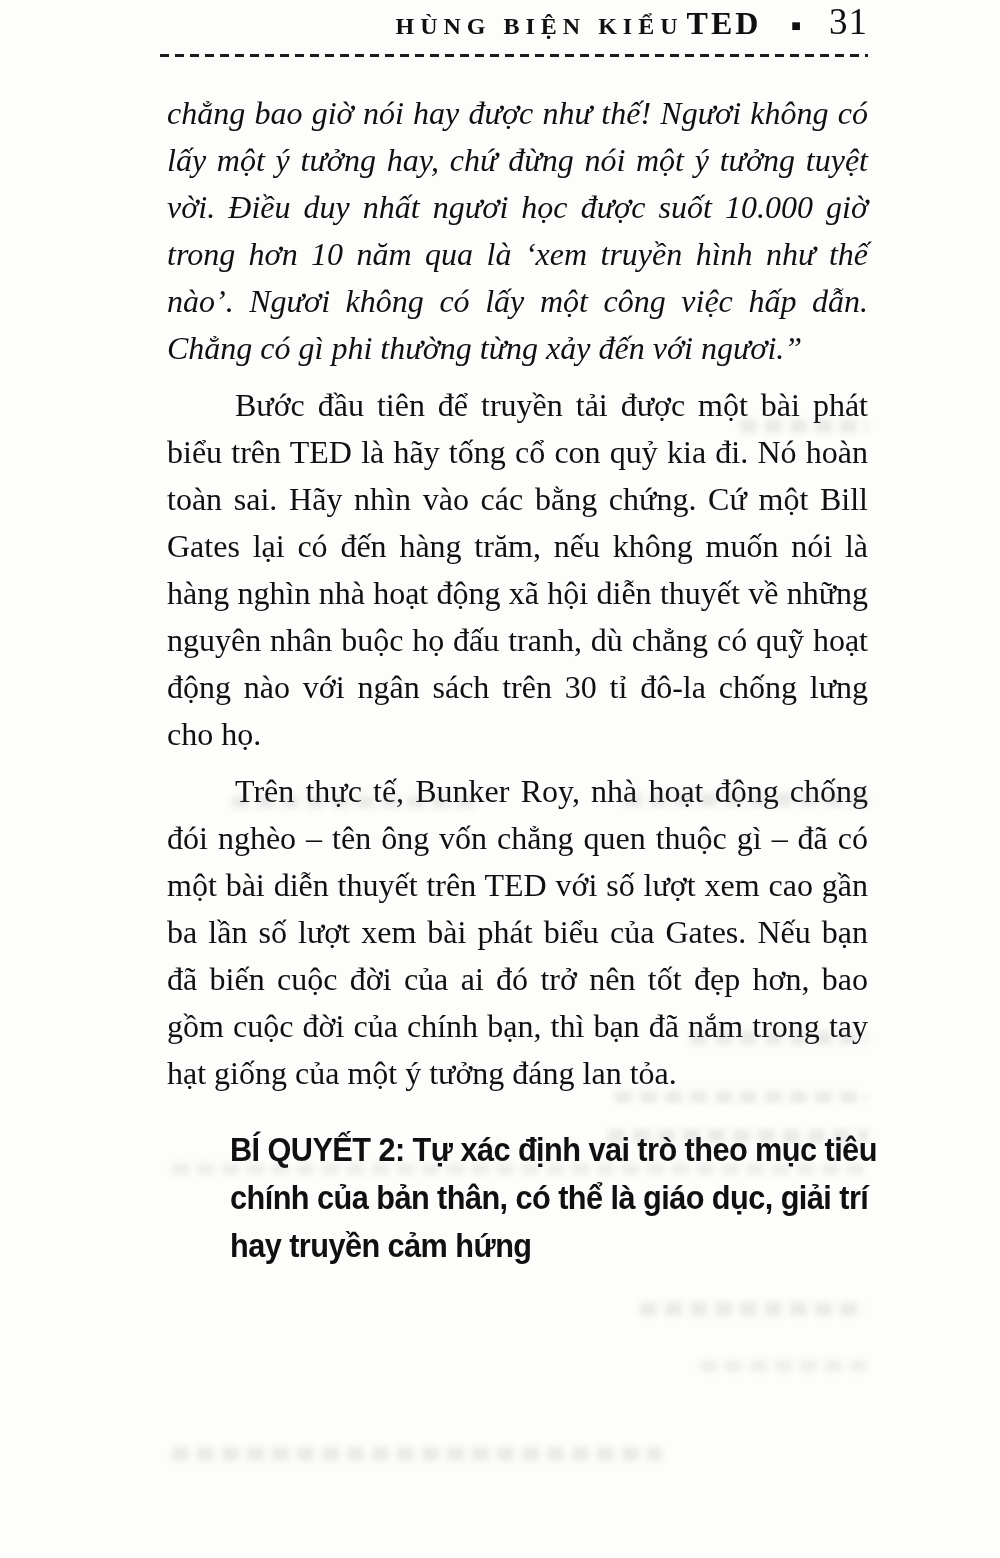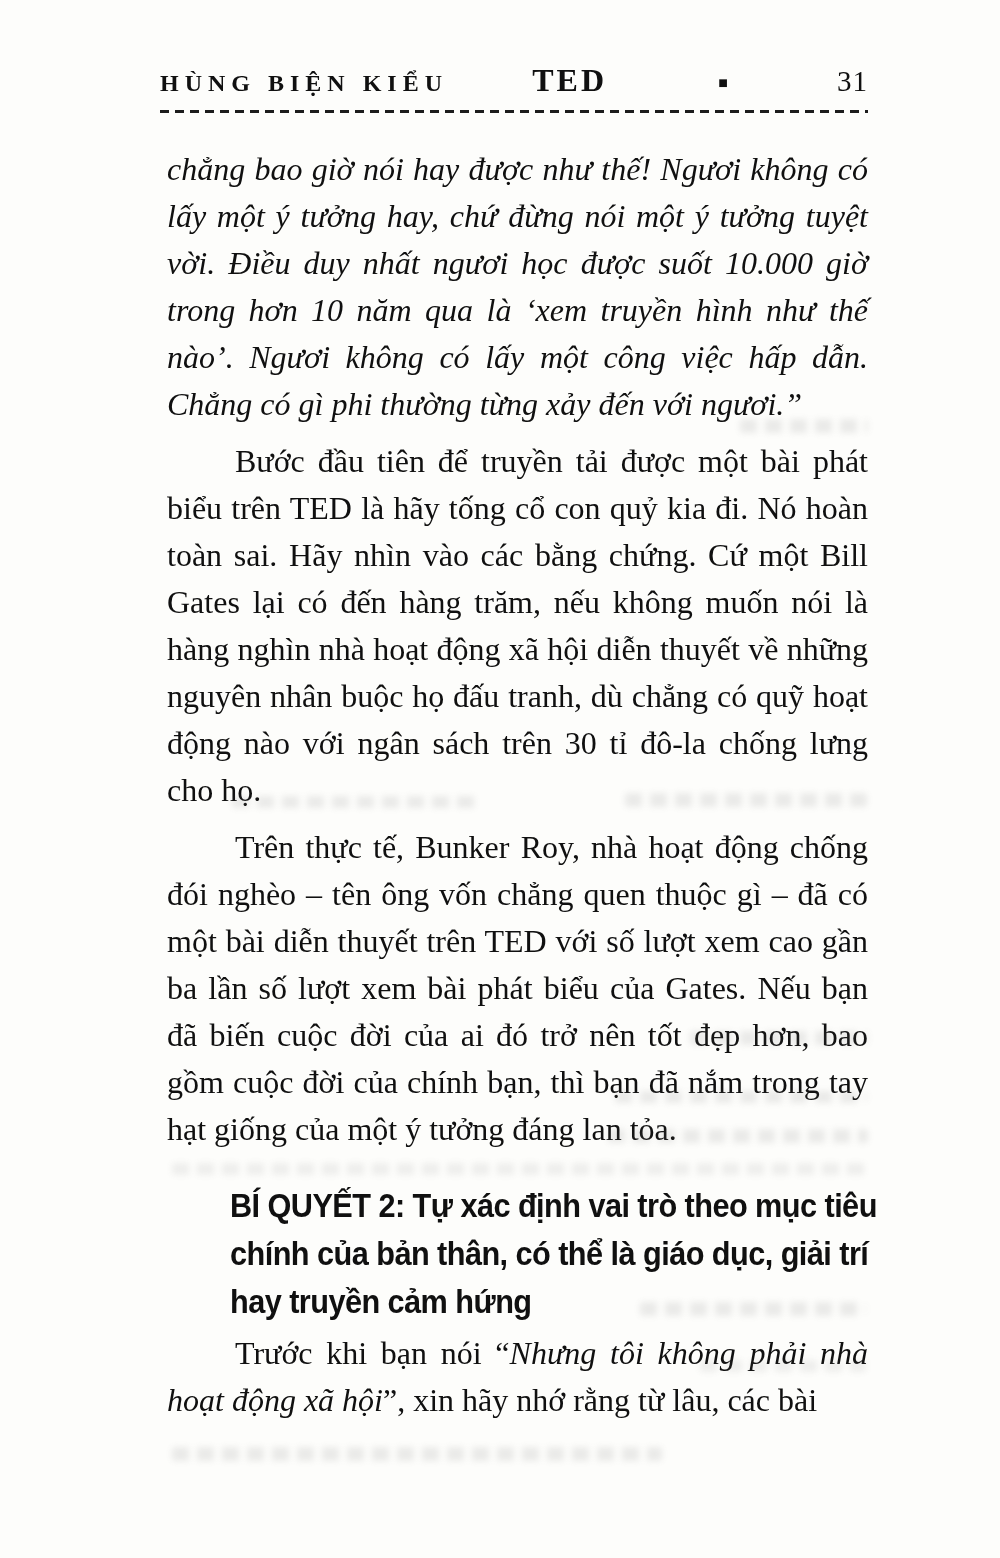--- a/index.html
+++ b/index.html
@@ -10,29 +10,28 @@
     color:#101010;
     overflow:hidden;
     margin:0 auto;
   }
   .text-col{
     position:absolute;
     left:160px;top:0;width:708px;
   }
   
   .running-header{
-    display:flex;justify-content:space-between;align-items:baseline;
-    padding-top:62px;
+    display:flex;justify-content:flex-end;align-items:baseline;
     font-family:"Liberation Serif","DejaVu Serif",serif;
     white-space:nowrap;
   }
   .rh-title{font-size:24px;font-weight:700;letter-spacing:6px;}
   .rh-ted{font-size:32px;font-weight:700;letter-spacing:3px;margin-left:3px;}
   .rh-bullet{font-size:16px;margin-left:30px;position:relative;top:-3px;}
-  .rh-page{font-size:29px;margin-left:28px;letter-spacing:1px;}
+  .rh-page{font-size:37px;margin-left:28px;letter-spacing:1px;}
   
   .dashed-rule{
     height:3px;margin-top:11px;
     background:repeating-linear-gradient(90deg,#1c1c1c 0 9px,transparent 9px 15px);
   }
   
   .content{
     margin-top:33px;
     font-family:"Liberation Serif","DejaVu Serif",serif;
     font-size:32px;line-height:47px;
@@ -92,21 +91,20 @@
       <p class="para indent">Bước đầu tiên để truyền tải được một bài phát biểu trên TED là hãy tống cổ con quỷ kia đi. Nó hoàn toàn sai. Hãy nhìn vào các bằng chứng. Cứ một Bill Gates lại có đến hàng trăm, nếu không muốn nói là hàng nghìn nhà hoạt động xã hội diễn thuyết về những nguyên nhân buộc họ đấu tranh, dù chẳng có quỹ hoạt động nào với ngân sách trên 30 tỉ đô-la chống lưng cho họ.</p>
 
       <p class="para indent">Trên thực tế, Bunker Roy, nhà hoạt động chống đói nghèo – tên ông vốn chẳng quen thuộc gì – đã có một bài diễn thuyết trên TED với số lượt xem cao gần ba lần số lượt xem bài phát biểu của Gates. Nếu bạn đã biến cuộc đời của ai đó trở nên tốt đẹp hơn, bao gồm cuộc đời của chính bạn, thì bạn đã nắm trong tay hạt giống của một ý tưởng đáng lan tỏa.</p>
 
       <h2 class="section-heading">
         <span class="heading-line">BÍ QUYẾT 2: Tự xác định vai trò theo mục tiêu</span>
         <span class="heading-line">chính của bản thân, có thể là giáo dục, giải trí</span>
         <span class="heading-line">hay truyền cảm hứng</span>
       </h2>
 
-      <p class="para indent"><span>Trước khi bạn nói “</span><em class="inline-quote">Nhưng tôi không phải nhà hoạt động xã hội</em><span>”, xin hãy nhớ rằng từ lâu, các bài</span></p>
 
     </main>
   </div>
 
   <div class="ghost" style="left:740px;top:419px;width:128px;"></div>
   <div class="ghost" style="left:232px;top:796px;width:250px;height:12px;"></div>
   <div class="ghost" style="left:625px;top:793px;width:242px;"></div>
   <div class="ghost" style="left:690px;top:1031px;width:178px;"></div>
   <div class="ghost" style="left:615px;top:1091px;width:252px;height:12px;"></div>
   <div class="ghost" style="left:608px;top:1129px;width:260px;"></div>

